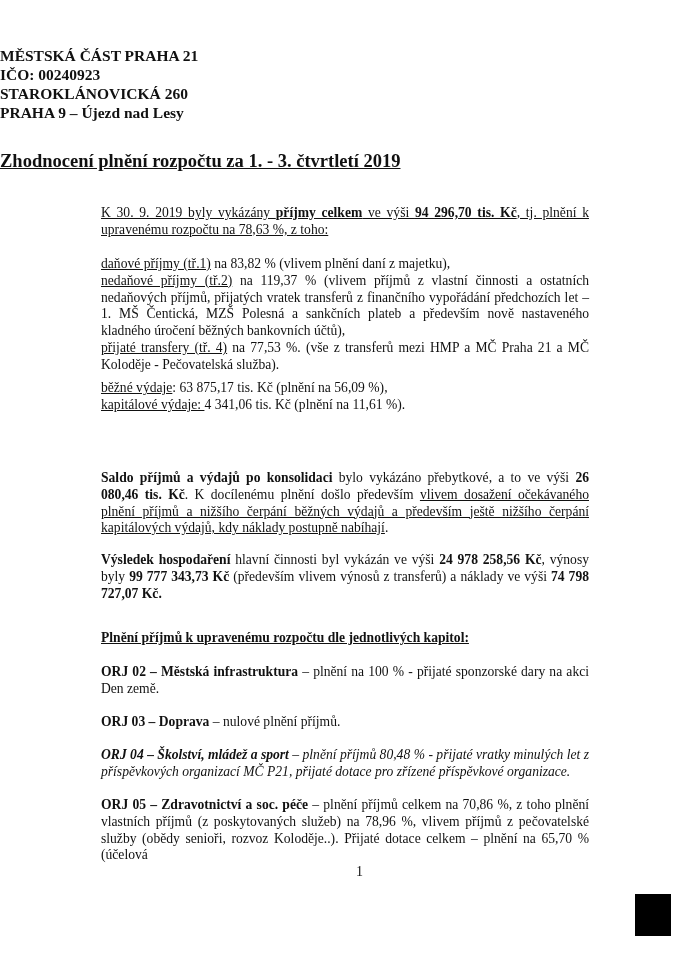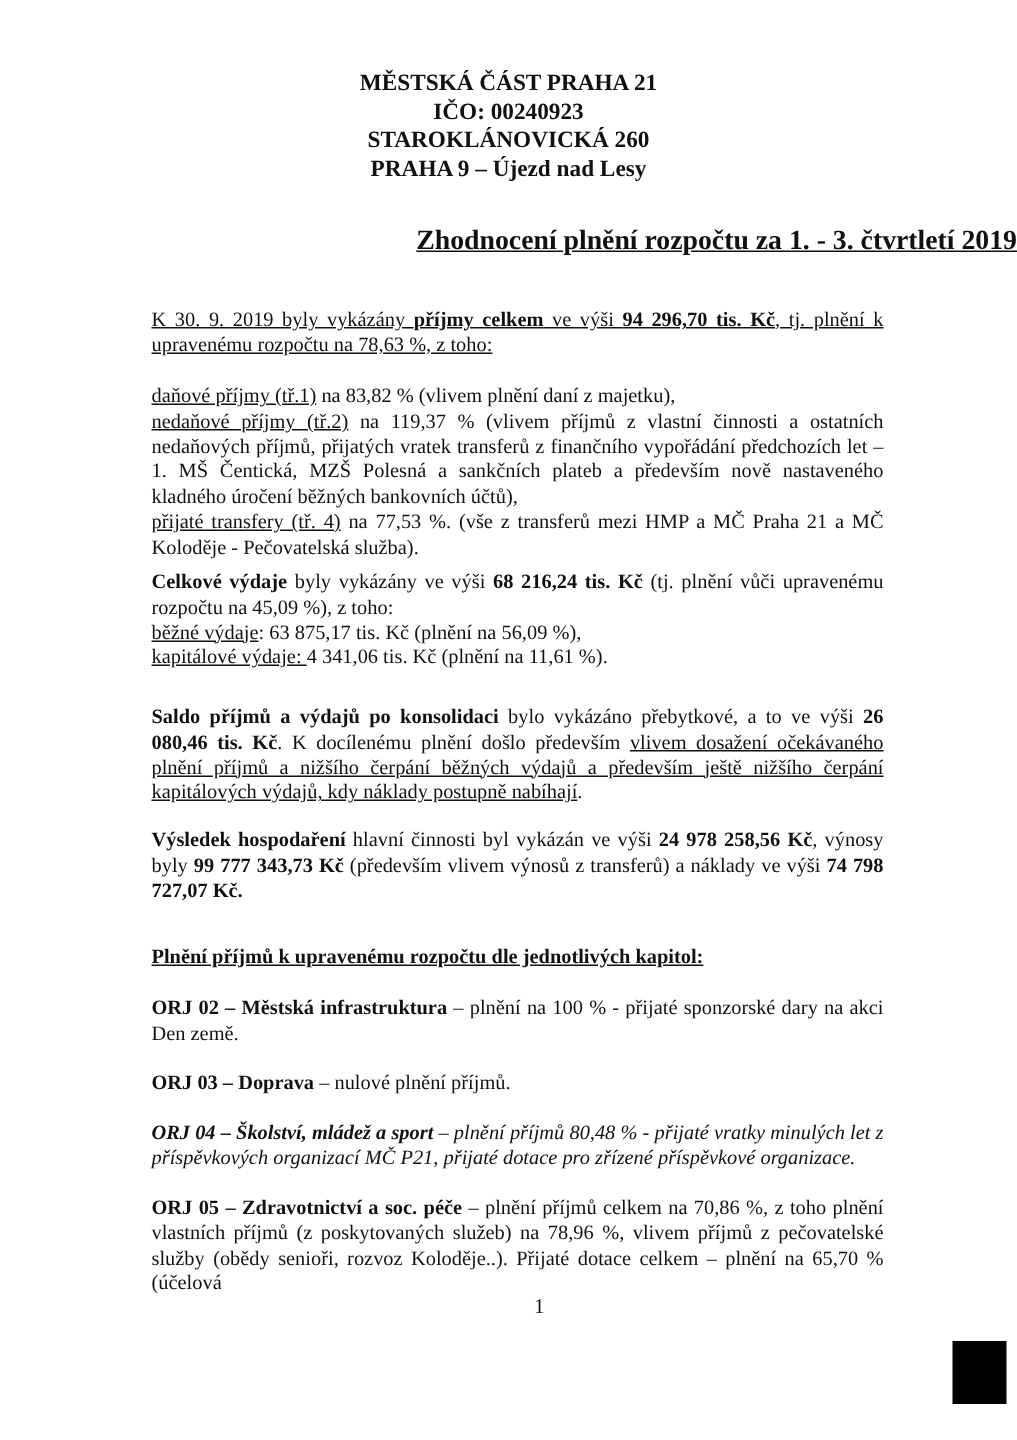--- a/index.html
+++ b/index.html
@@ -1,21 +1,21 @@
 <!DOCTYPE html>
 <html><head>
 <meta charset="utf-8">
 <style>
   html, body { margin: 0; padding: 0; background: #ffffff; }
   body { width: 678px; height: 960px; position: relative; overflow: hidden;
          font-family: "Liberation Serif", serif; color: #111; }
   .page { position: absolute; left: 0; top: 0; width: 678px; height: 960px; }
-  .header { position: absolute; top: 46px; left: 0; width: 678px; text-align: center;
+  .header { position: absolute; top: 46px; left: 0; width: 678px; 
             font-weight: bold; font-size: 15.5px; line-height: 19px; }
-  .title { position: absolute; top: 151px; left: 0; width: 678px; text-align: right;
+  .title { position: absolute; top: 151px; left: 0; width: 678px; text-align: left;
            font-weight: bold; font-size: 18.5px; text-decoration: underline; }
   .body { position: absolute; left: 101px; width: 488px; font-size: 13.6px; line-height: 16.8px;
           text-align: justify; }
   p { margin: 0; }
   .u { text-decoration: underline; }
   b { font-weight: bold; }
   .pagenum { position: absolute; top: 864px; left: 356px; font-size: 14px; }
   .marker { position: absolute; left: 635px; top: 894px; width: 36px; height: 42px; background: #000; }
 </style>
 </head>
@@ -35,21 +35,20 @@
     <p><span>K 30. 9. 2019 byly vykázány </span><b>příjmy celkem</b><span> ve výši </span><b>94 296,70 tis. Kč</b><span>, tj. plnění k upravenému rozpočtu na 78,63 %, z toho:</span></p>
   </div>
 
   <div class="body" style="top:256px;">
     <p><span class="u">daňové příjmy (tř.1)</span><span> na 83,82 % (vlivem plnění daní z majetku),</span></p>
     <p><span class="u">nedaňové příjmy (tř.2)</span><span> na 119,37 % (vlivem příjmů z vlastní činnosti a ostatních nedaňových příjmů,  přijatých vratek transferů z finančního vypořádání předchozích let – 1. MŠ Čentická, MZŠ Polesná a sankčních plateb a především nově nastaveného kladného úročení běžných bankovních účtů),</span></p>
     <p><span class="u">přijaté transfery (tř. 4)</span><span> na 77,53 %. (vše z transferů mezi HMP a MČ Praha 21 a MČ Koloděje - Pečovatelská služba).</span></p>
   </div>
 
   <div class="body" style="top:380px;">
-    <p><b>Celkové výdaje</b><span> byly vykázány ve výši </span><b>68 216,24 tis. Kč</b><span> (tj. plnění vůči upravenému rozpočtu na 45,09 %), z toho:</span></p>
     <p><span class="u">běžné výdaje</span><span>: 63 875,17 tis. Kč (plnění na 56,09 %),</span></p>
     <p><span class="u">kapitálové výdaje: </span><span> 4 341,06 tis. Kč (plnění na 11,61 %).</span></p>
   </div>
 
   <div class="body" style="top:470px;">
     <p><b>Saldo příjmů a výdajů po konsolidaci</b><span> bylo vykázáno přebytkové, a to ve výši </span><b>26 080,46 tis. Kč</b><span>. K docílenému plnění došlo především </span><span class="u">vlivem dosažení očekávaného plnění příjmů a nižšího čerpání běžných výdajů a především ještě nižšího čerpání  kapitálových výdajů, kdy náklady postupně nabíhají</span><span>.</span></p>
   </div>
 
   <div class="body" style="top:552px;">
     <p><b>Výsledek hospodaření</b><span> hlavní činnosti byl vykázán ve výši </span><b>24 978 258,56 Kč</b><span>,  výnosy byly </span><b>99 777 343,73 Kč</b><span> (především vlivem výnosů z transferů) a náklady  ve výši </span><b>74 798 727,07 Kč.</b></p>

